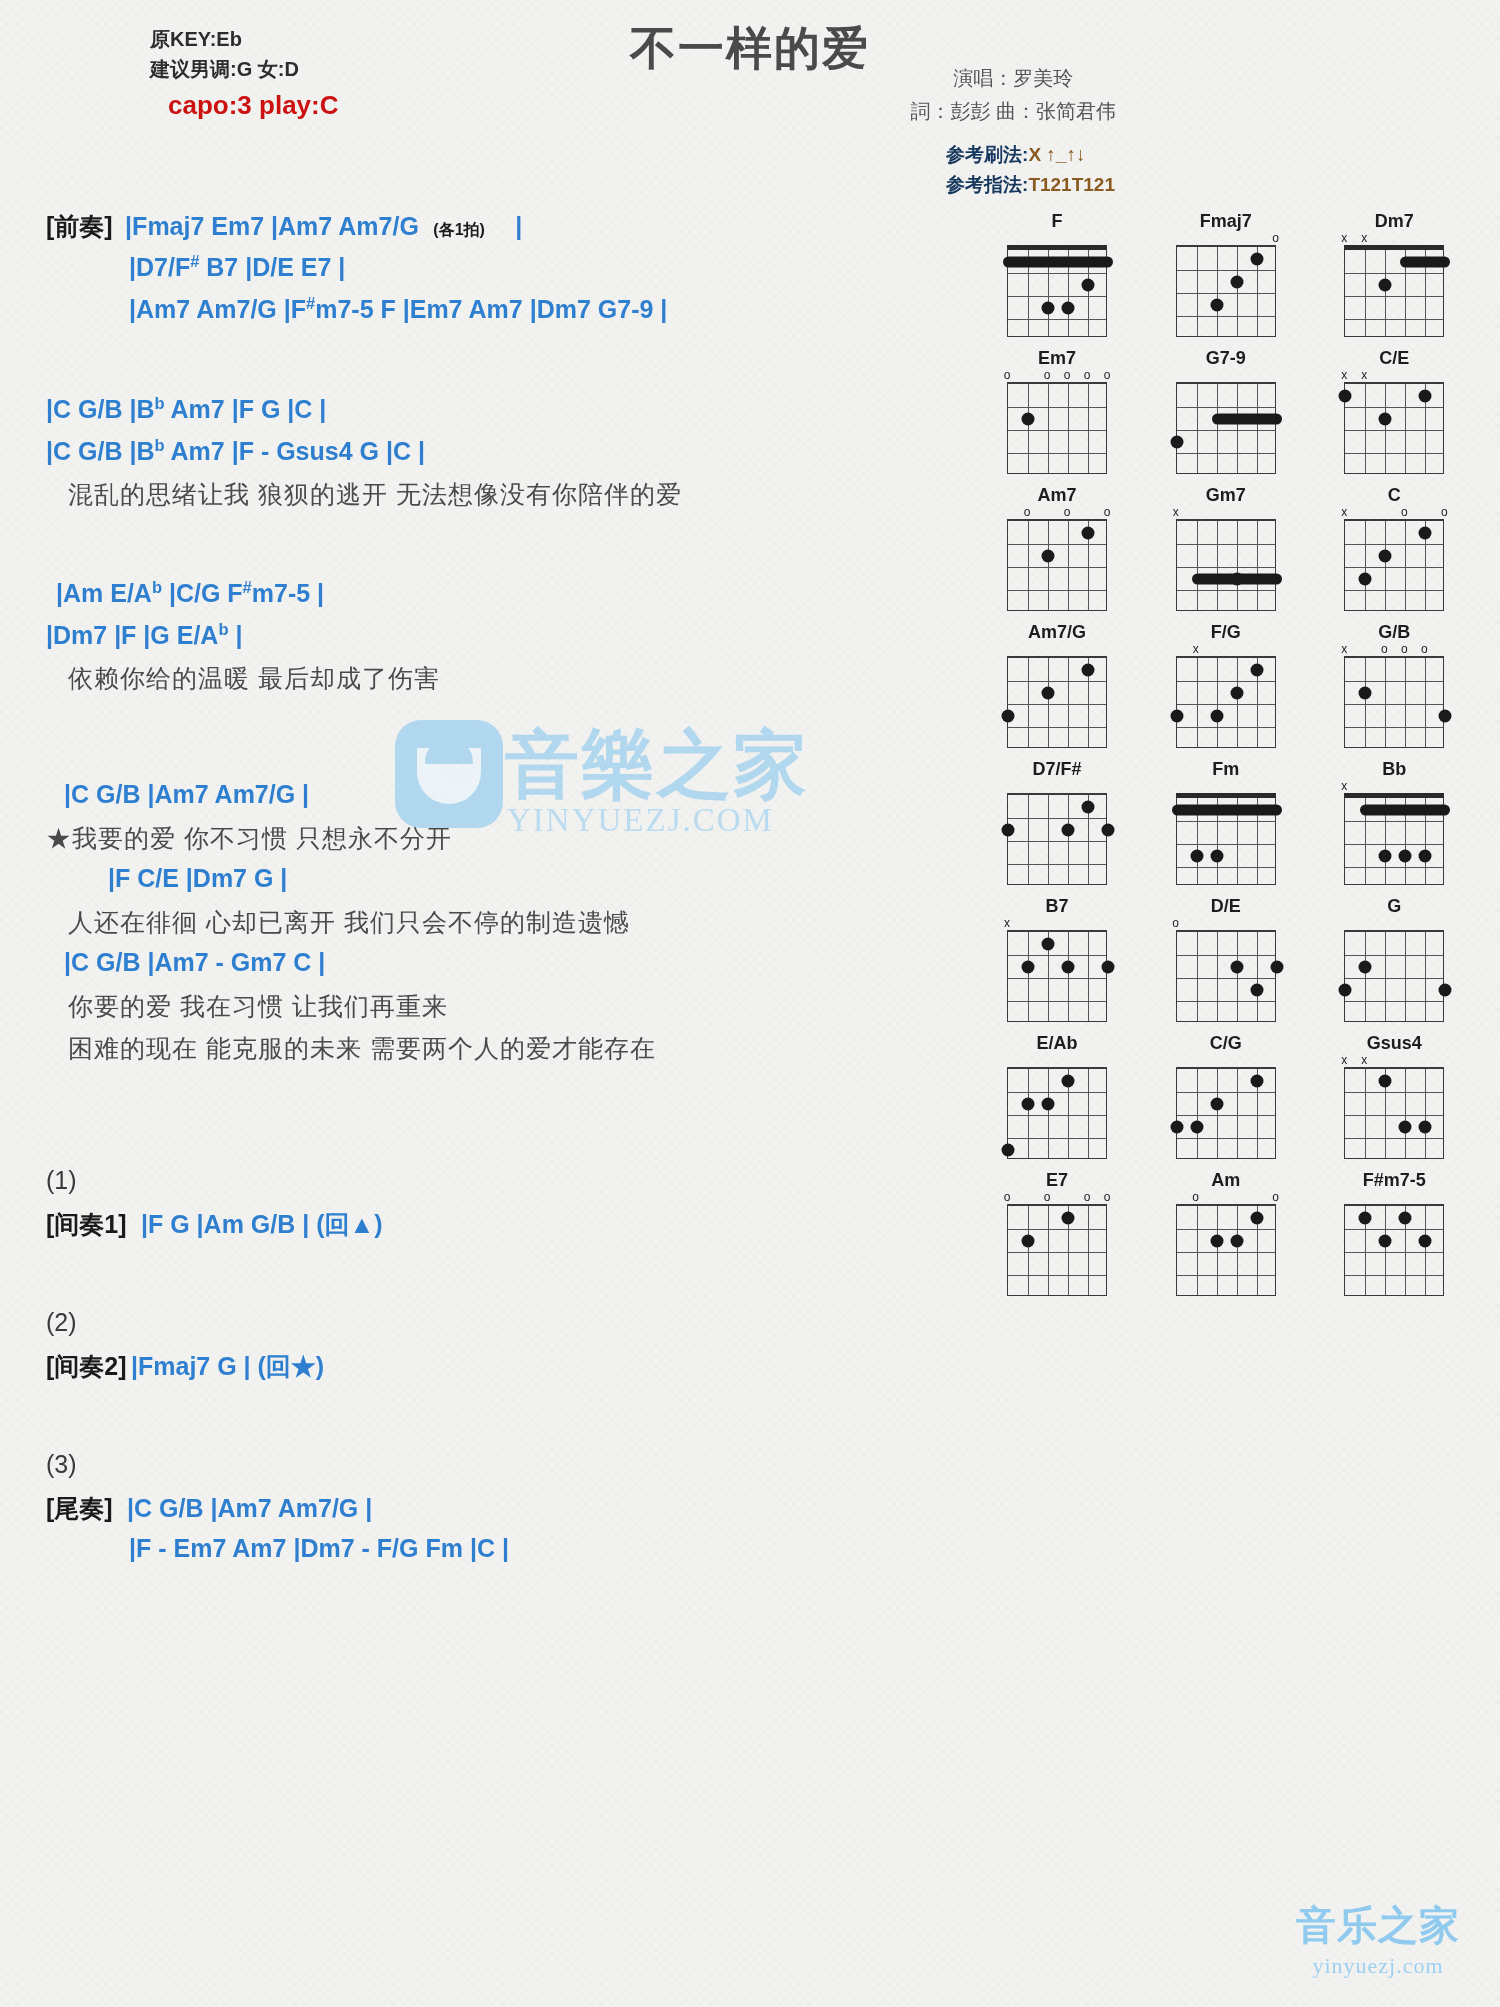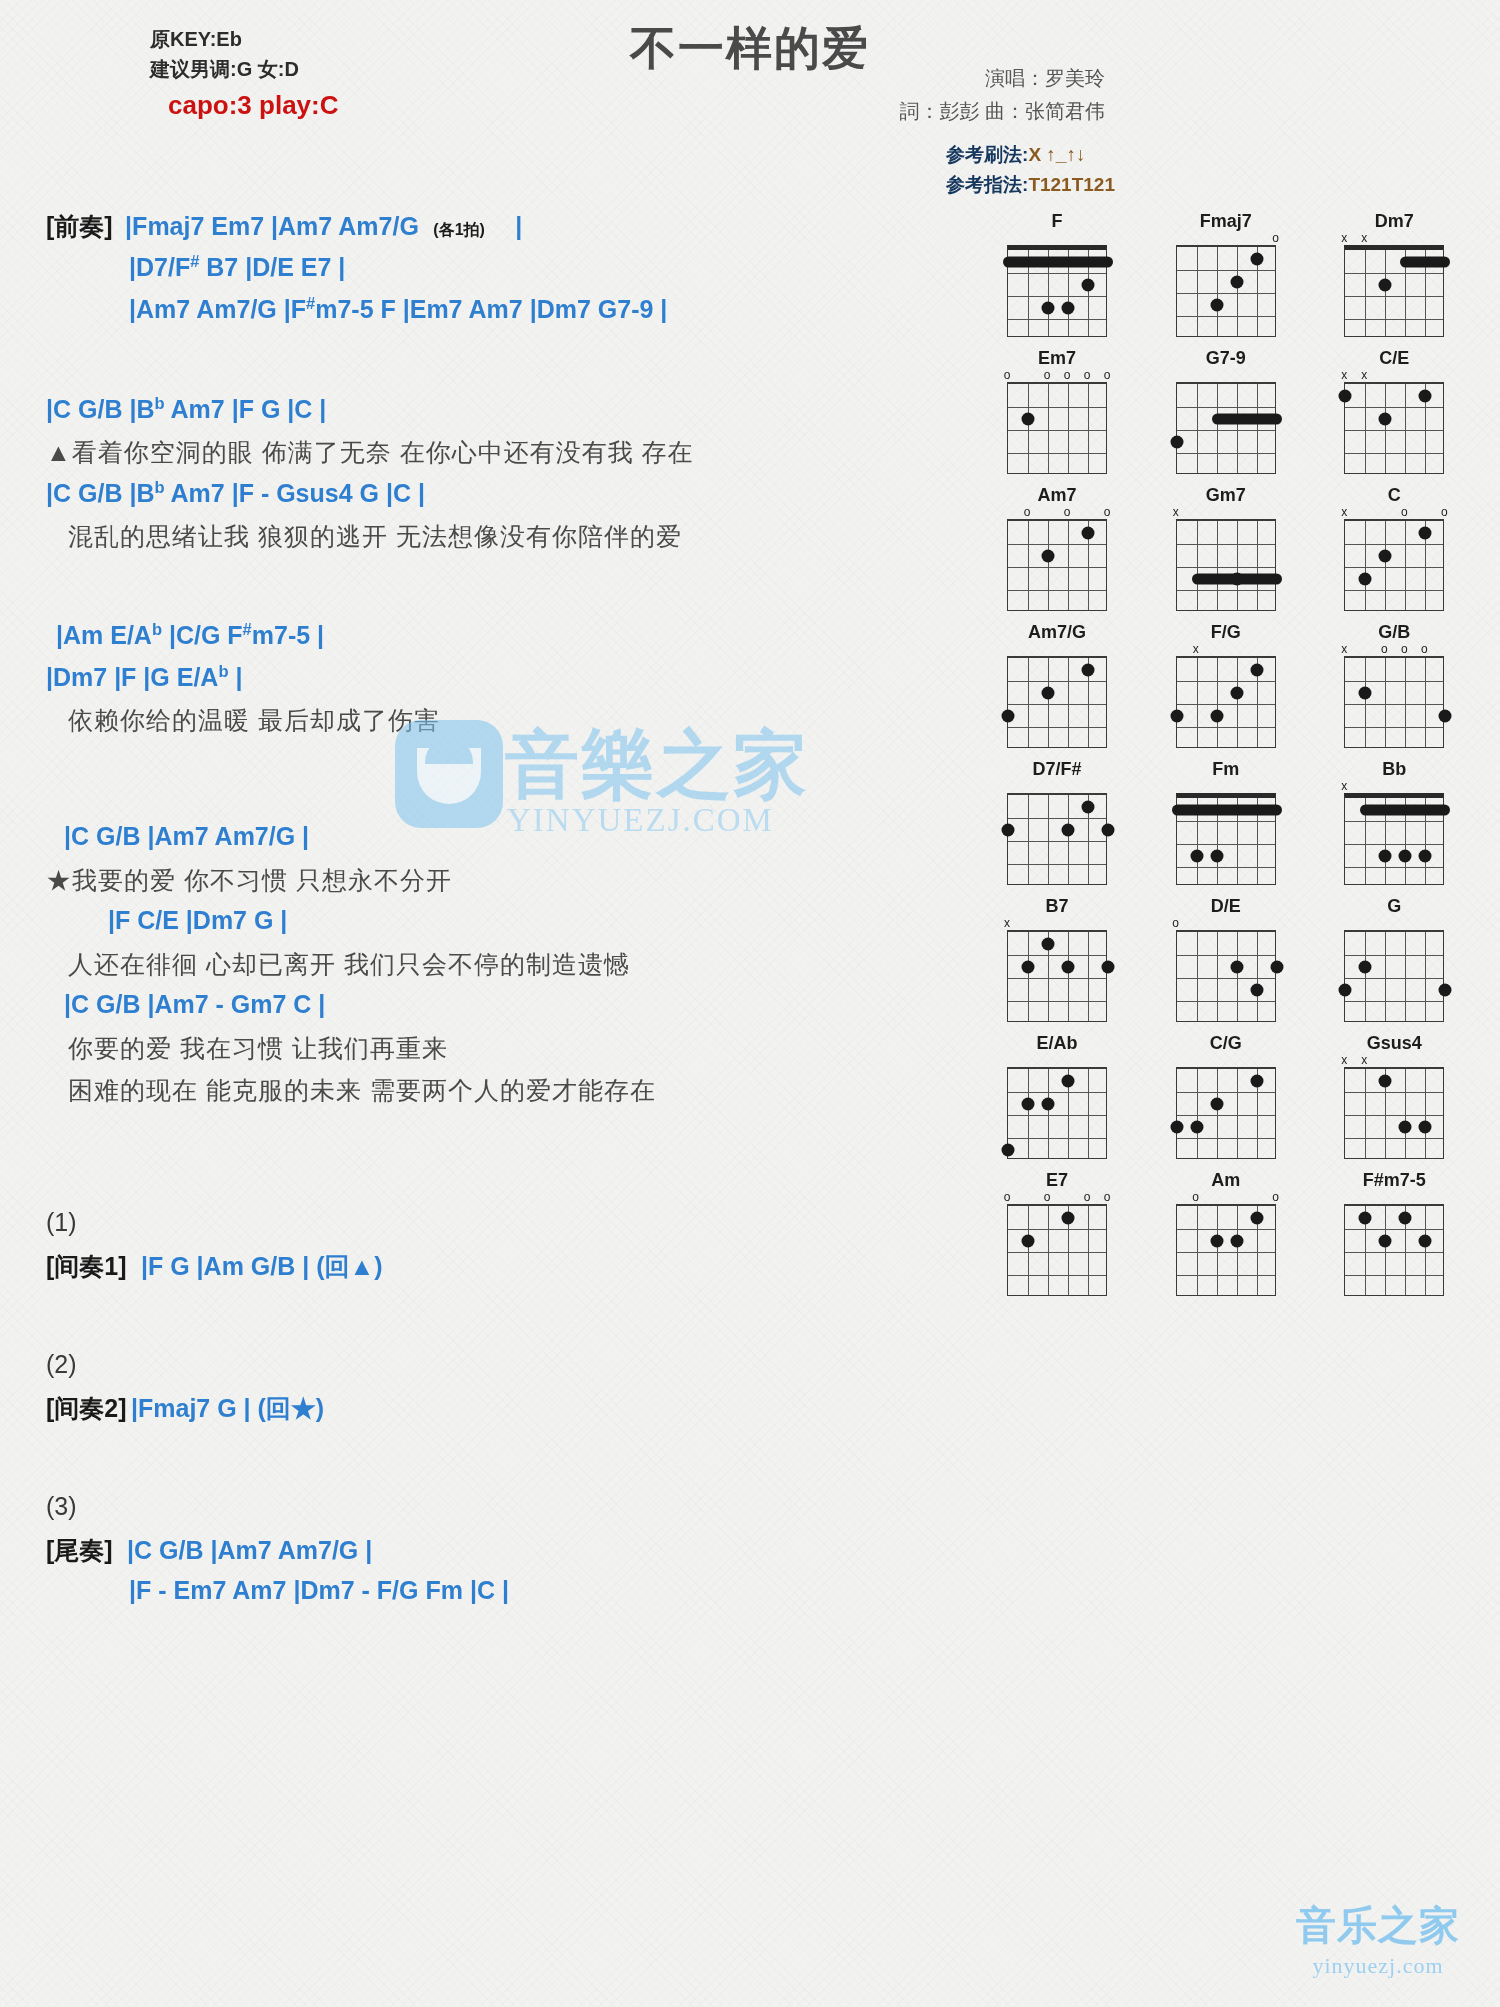--- a/index.html
+++ b/index.html
@@ -26,21 +26,21 @@
   .header { position:relative; height:210px; }
   .title {
     position:absolute; left:0; right:0; top:18px;
     text-align:center;
     font-size:46px; color:#4a4a4a; font-weight:bold;
     letter-spacing:2px;
   }
   .keyinfo { position:absolute; left:150px; top:24px; }
   .keyinfo div { font-size:20px; color:#2c2c2c; font-weight:bold; line-height:30px; }
   .keyinfo .capo { color:#cc1111; font-size:26px; margin-top:6px; margin-left:18px;}
-  .credits { position:absolute; right:395px; top:62px; text-align:right;}
+  .credits { position:absolute; right:384px; top:62px; text-align:center;}
   .credits div { font-size:20px; color:#555; line-height:33px; white-space:nowrap;}
   .refs { position:absolute; right:385px; top:140px; text-align:left;}
   .refs div { font-size:19px; color:#16375e; font-weight:bold; line-height:30px; white-space:nowrap;}
   .refs .val { color:#8a5a20; font-weight:bold;}
 
   
   .body-wrap { position:relative; }
   .sheet {
     position:absolute; left:0; top:0; width:950px;
     padding-left:46px;
@@ -205,23 +205,20 @@
         </div>
       </div>
 
       <div class="gap-lg"></div>
 
       <div class="section">
         <div class="line">
           <span class="chordline"><span>|C        G/B        |B</span><sup>b</sup><span>        Am7     |F         G      |C    |</span></span>
         </div>
         <div class="line">
-          <span class="lyric">▲看着你空洞的眼   佈满了无奈   在你心中还有没有我   存在</span>
-        </div>
-        <div class="line">
           <span class="chordline"><span>|C        G/B        |B</span><sup>b</sup><span>        Am7     |F    -   Gsus4    G    |C    |</span></span>
         </div>
         <div class="line" style="padding-left:22px">
           <span class="lyric">混乱的思绪让我   狼狈的逃开   无法想像没有你陪伴的爱</span>
         </div>
       </div>
 
       <div class="gap-lg"></div>
 
       <div class="section">

